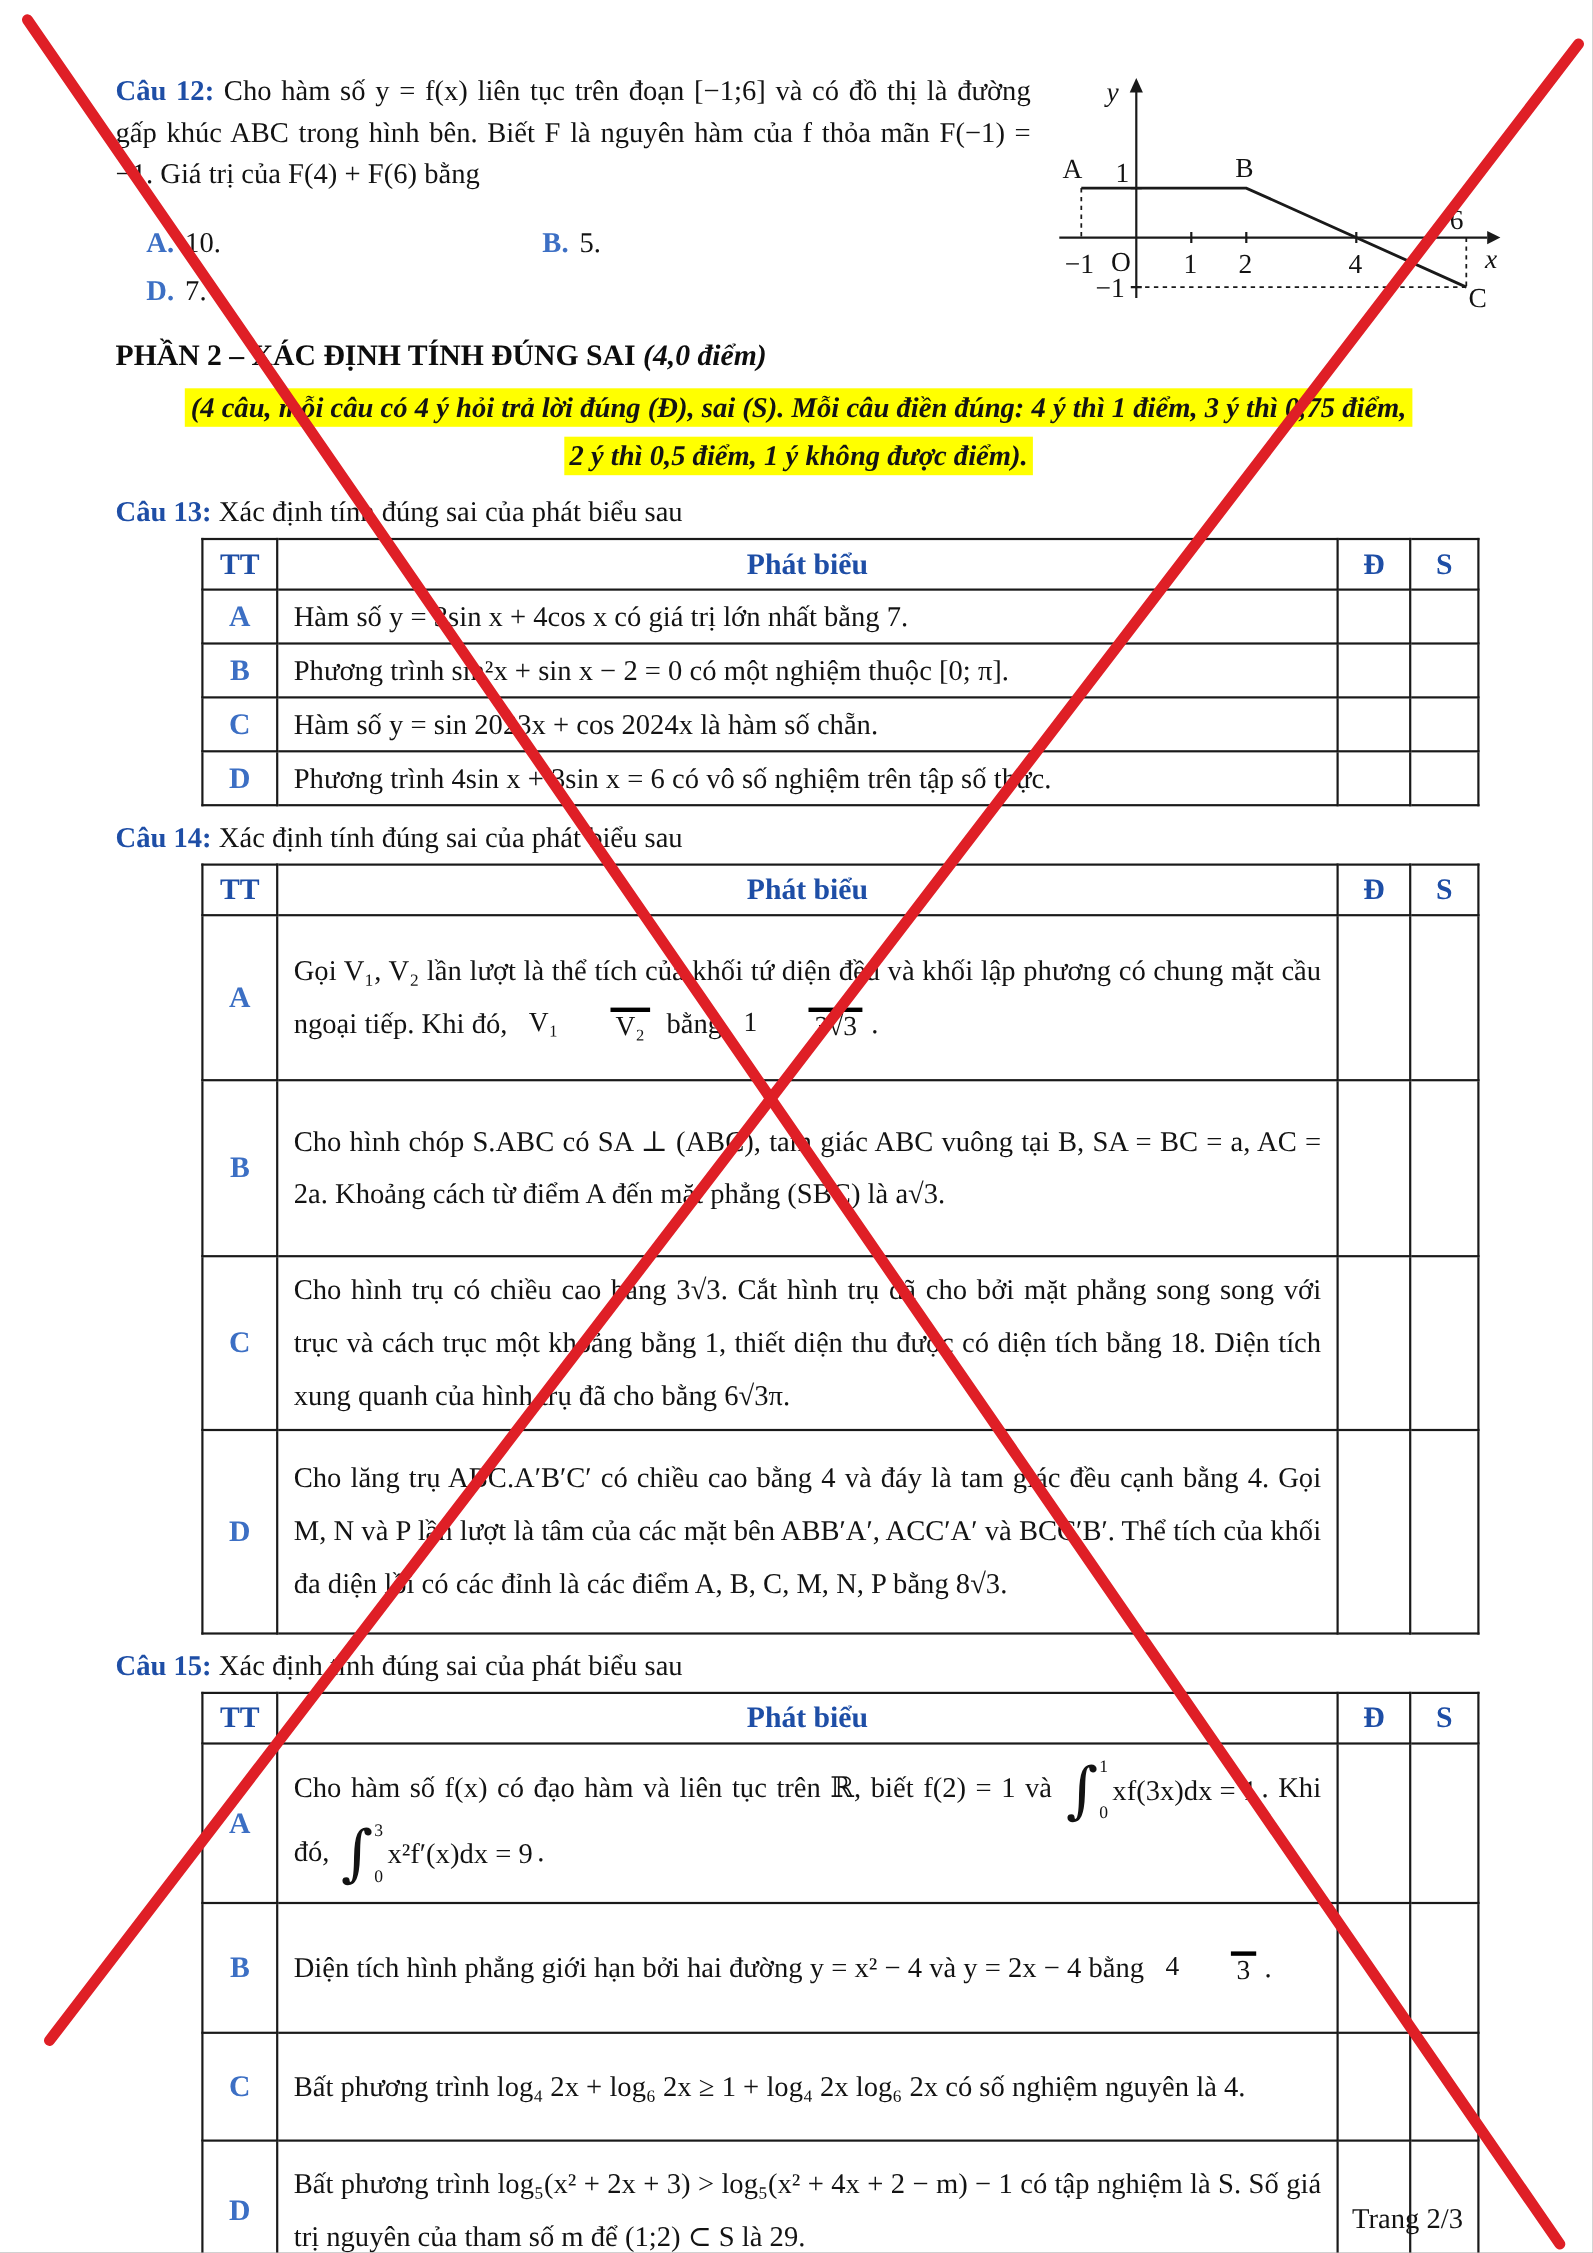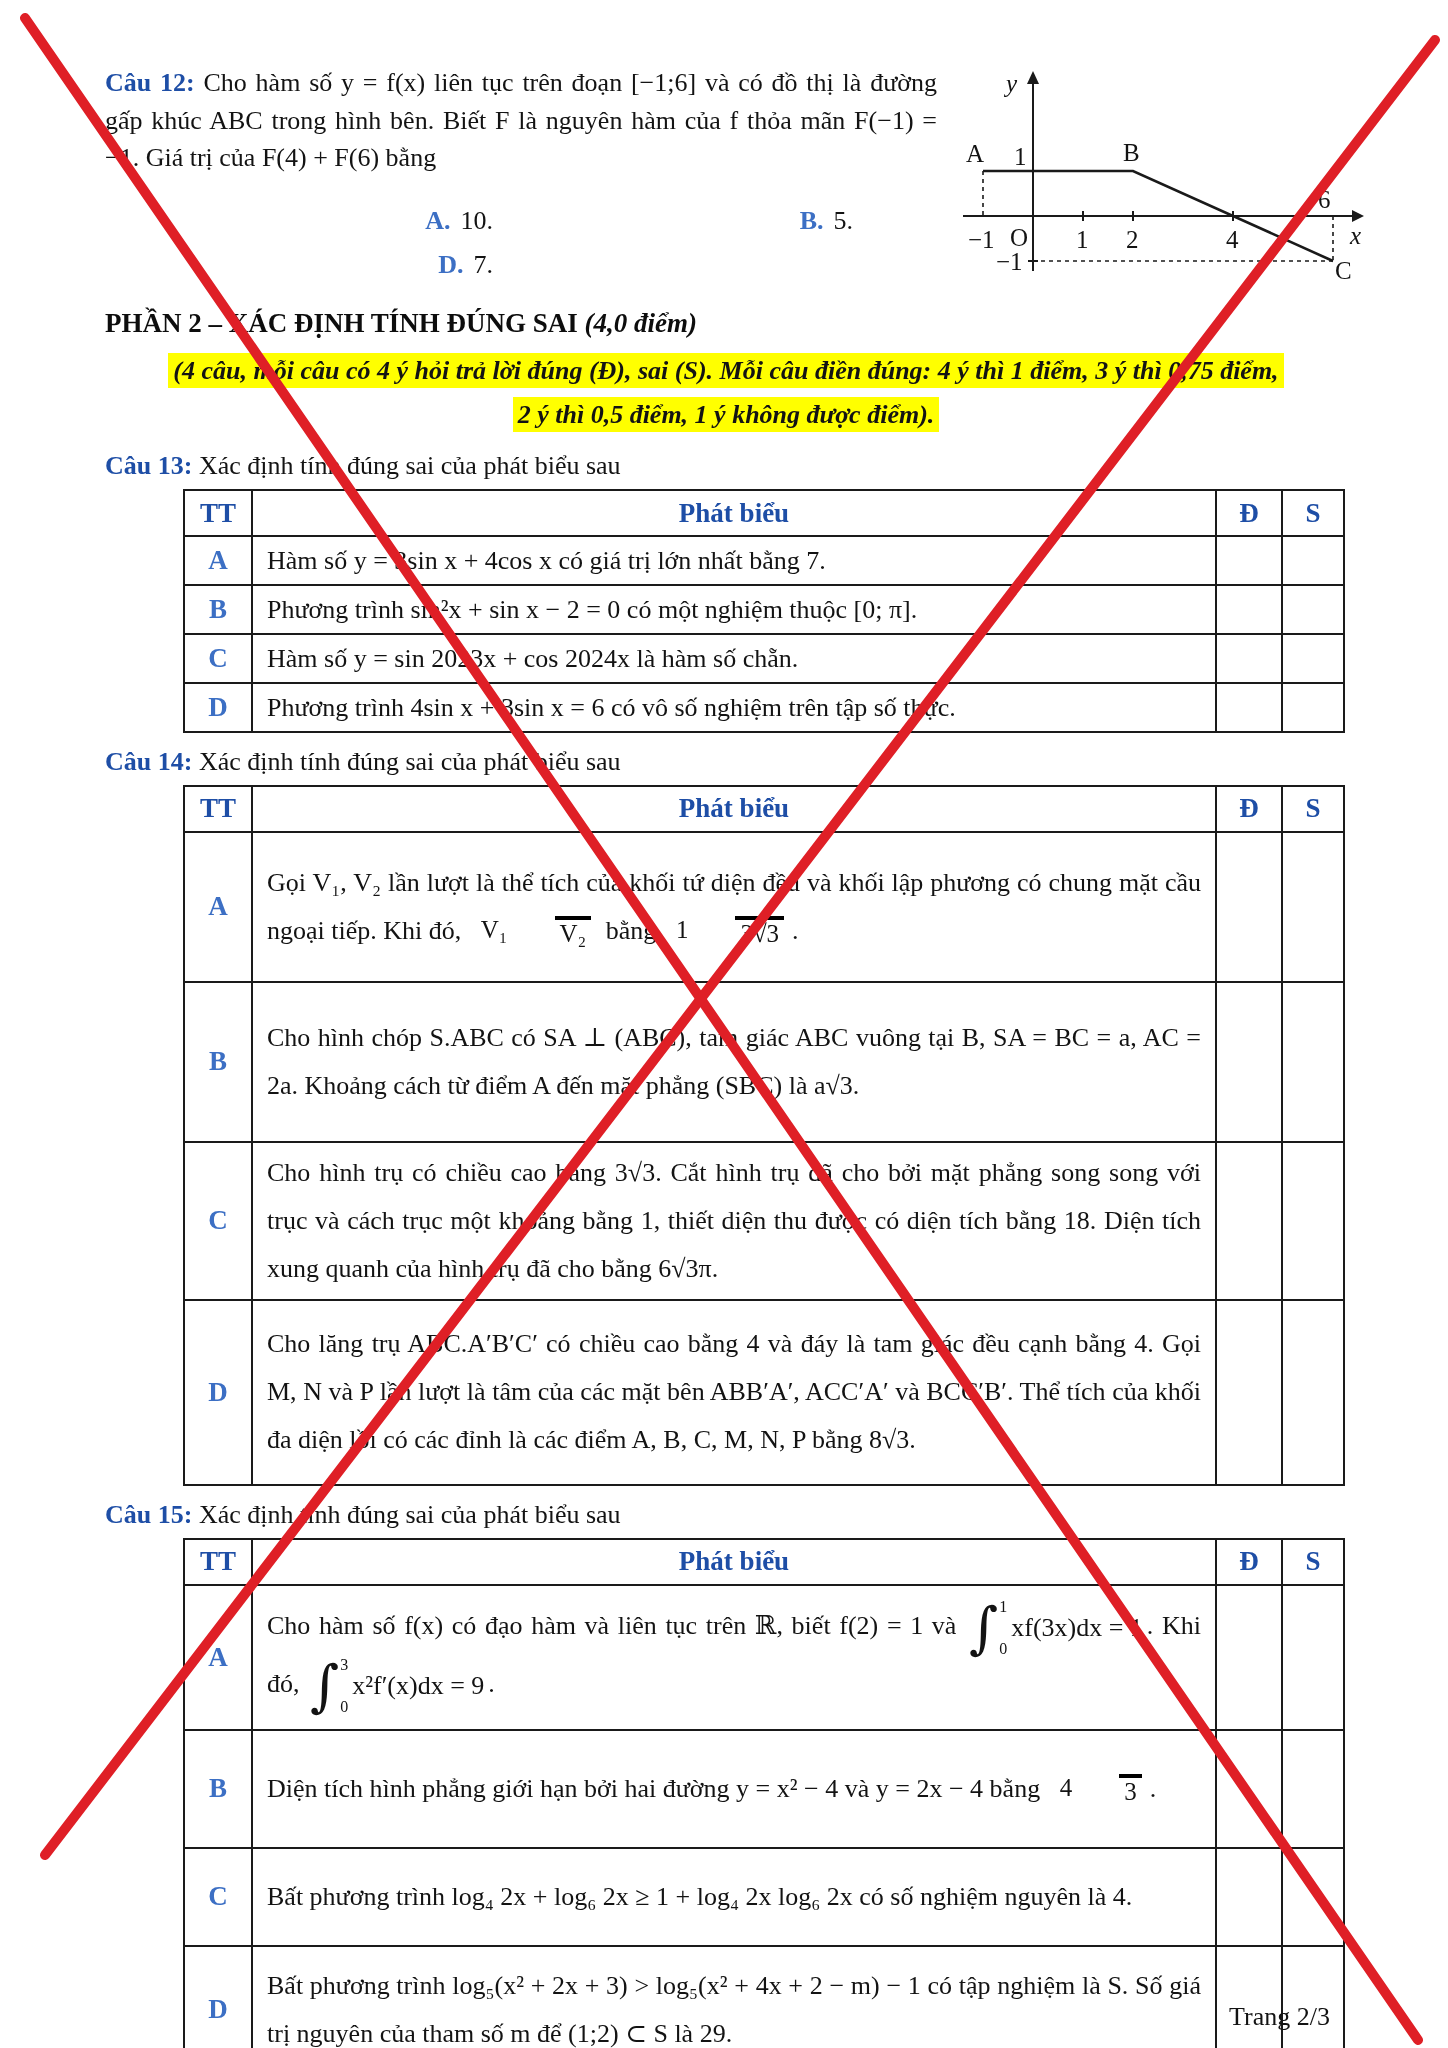--- a/index.html
+++ b/index.html
@@ -13,21 +13,21 @@
     position:relative;width:1448px;height:2048px;background:#ffffff;
     font-family:"Liberation Serif","DejaVu Serif",serif;
     font-size:26px;color:#131313;overflow:hidden;margin:0 auto;
   }
   .content{position:absolute;left:105px;top:38px;width:1242px;}
   
   .q12{position:relative;min-height:206px;}
   .q12-text{width:832px;text-align:justify;line-height:1.45;}
   .qlabel{color:var(--label-blue);font-weight:bold;margin-top:15px;}
   .options{display:grid;grid-template-columns:360px 360px;row-gap:8px;margin:10px 0 0 28px;}
-  .opt{line-height:1.4;text-align:right;}
+  .opt{line-height:1.4;}
   .okey{color:var(--letter-blue);font-weight:bold;margin-right:10px;}
   .graph{position:absolute;left:843px;top:2px;}
   .graph text{font-family:"Liberation Serif","DejaVu Serif",serif;font-size:25px;fill:#131313;}
   .graph .ital{font-style:italic;}
   
   .part2-title{margin:24px 0 0 0;font-size:27px;font-weight:bold;color:#0d0d0d;}
   .part2-points{font-style:italic;font-weight:bold;}
   .note{margin-top:10px;text-align:center;font-weight:bold;font-style:italic;line-height:1.7;}
   .note .hl{background:var(--hl-yellow);padding:3px 5px;}
   

